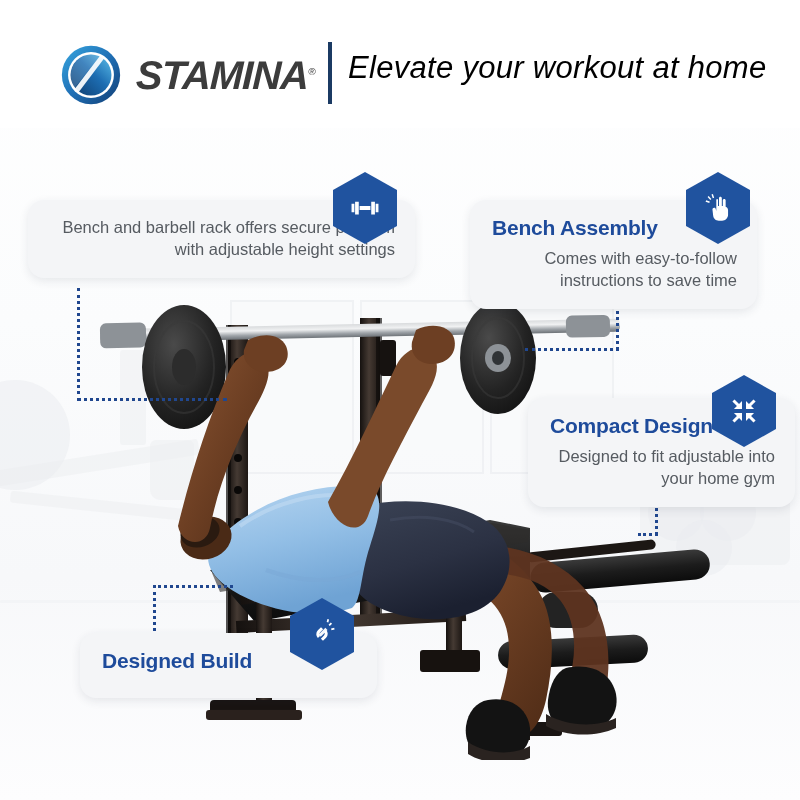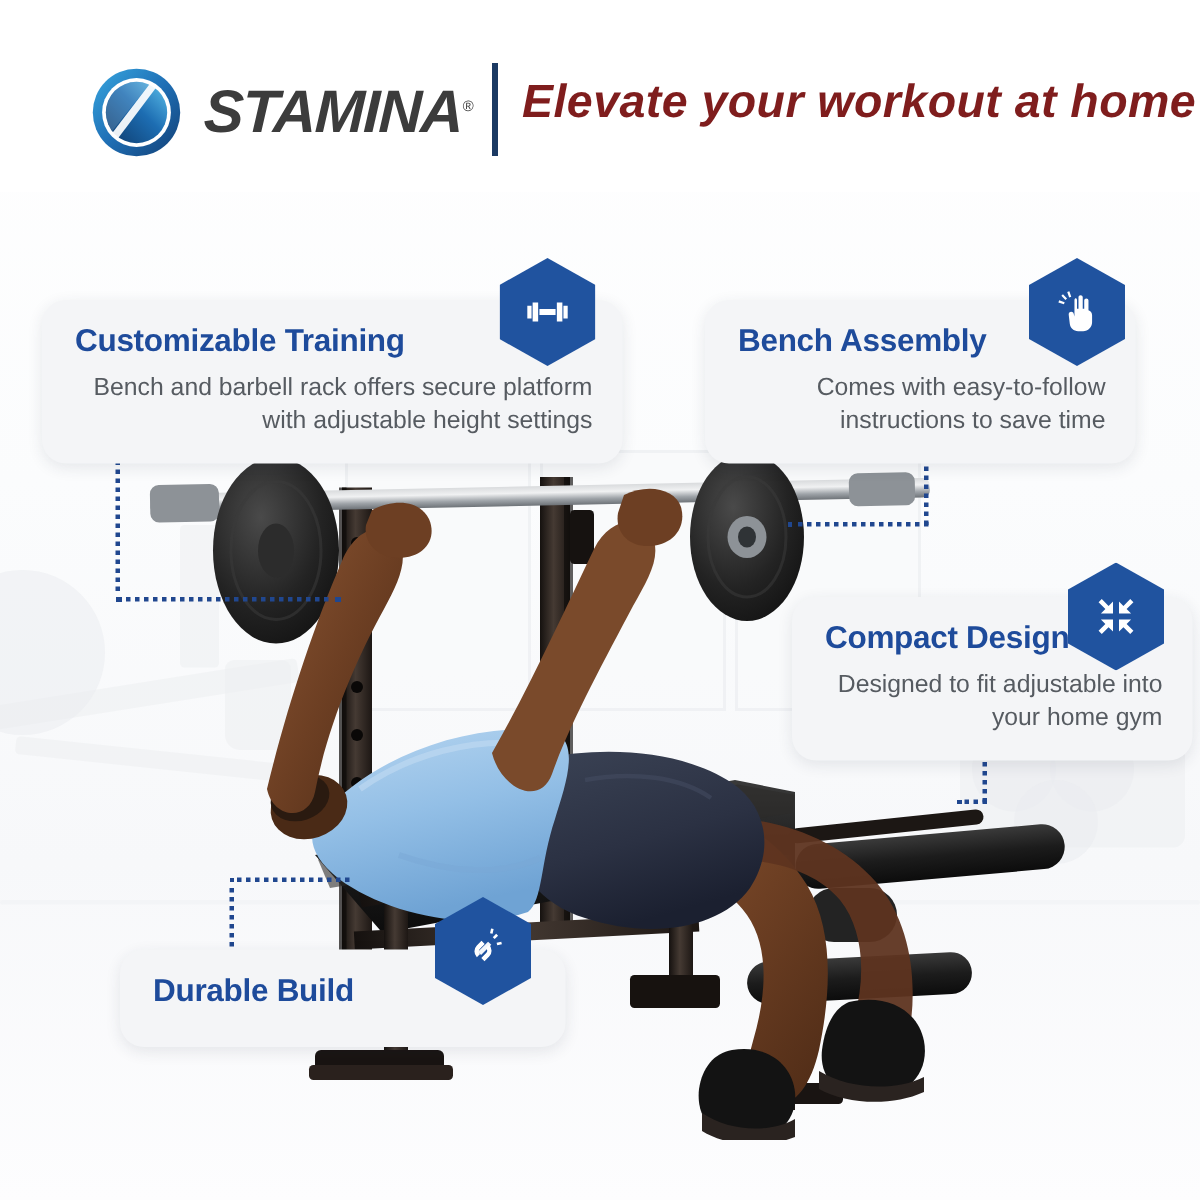--- a/index.html
+++ b/index.html
@@ -19,21 +19,21 @@
 
   
   .header{position:absolute;left:0;top:0;width:800px;height:128px;background:#ffffff;z-index:30;}
   .logo-wrap{position:absolute;left:60px;top:44px;display:flex;align-items:center;gap:14px;}
   .logo-mark{width:62px;height:62px;flex:none;}
   .logo-word{font-size:40px;font-weight:bold;font-style:italic;letter-spacing:-1px;
     color:#3c3c3c;line-height:1;transform:skewX(-2deg);position:relative;}
   .logo-tm{font-size:10px;vertical-align:super;font-style:normal;font-weight:normal;}
   .hdr-divider{position:absolute;left:328px;top:42px;width:4px;height:62px;background:#1b3a63;}
   .tagline{position:absolute;left:348px;top:50px;font-size:31px;font-style:italic;
-    color:#7f1d1d;font-weight:700;letter-spacing:.3px;white-space:nowrap;}
+    color:#000000;font-weight:400;letter-spacing:.3px;white-space:nowrap;}
 
   
   .photo{position:absolute;left:60px;top:270px;width:680px;height:490px;z-index:10;}
   
   .conn{position:absolute;z-index:18;}
   .conn i{position:absolute;display:block;}
   .dot-h{border-top:3px dotted #20478f;}
   .dot-v{border-left:3px dotted #20478f;}
 
   
@@ -250,21 +250,20 @@
   <div class="conn">
     <i class="dot-v" style="left:655px;top:495px;height:40px;"></i>
     <i class="dot-h" style="left:638px;top:533px;width:20px;"></i>
   </div>
   <div class="conn">
     <i class="dot-h" style="left:153px;top:585px;width:80px;"></i>
     <i class="dot-v" style="left:153px;top:585px;height:58px;"></i>
   </div>
 
   <div class="card" style="left:28px;top:200px;width:345px;">
-    <h3>Customizable Training</h3>
     <p>Bench and barbell rack offers secure platform with adjustable height settings</p>
   </div>
   <div class="hex" style="left:333px;top:172px;">
     <svg viewBox="0 0 24 24">
       <path d="M2.5 9h2v6h-2zM5 7.5h2.6v9H5zM8.2 10.6h7.6v2.8H8.2zM16.4 7.5H19v9h-2.6zM19.5 9h2v6h-2z"></path>
     </svg>
   </div>
 
   <div class="card" style="left:470px;top:200px;width:245px;">
     <h3>Bench Assembly</h3>
@@ -281,21 +280,21 @@
     <h3>Compact Design</h3>
     <p>Designed to fit adjustable into your home gym</p>
   </div>
   <div class="hex" style="left:712px;top:375px;">
     <svg viewBox="0 0 24 24">
       <path d="M10.6 10.6V4.9L8.5 7 5.3 3.8 3.8 5.3 7 8.5 4.9 10.6zM13.4 10.6h5.7L17 8.5l3.2-3.2-1.5-1.5L15.5 7l-2.1-2.1zM10.6 13.4H4.9L7 15.5l-3.2 3.2 1.5 1.5L8.5 17l2.1 2.1zM13.4 13.4v5.7l2.1-2.1 3.2 3.2 1.5-1.5L17 15.5l2.1-2.1z"></path>
     </svg>
   </div>
 
   <div class="card" style="left:80px;top:633px;width:255px;">
-    <h3>Durable Build</h3>
+    <h3>Designed Build</h3>
   </div>
   <div class="hex" style="left:290px;top:598px;">
     <svg viewBox="0 0 24 24">
       <path d="M9.1 14.9a3.9 3.9 0 0 1 0-5.5l2.2-2.2 1.5 1.5-2.2 2.2a1.8 1.8 0 0 0 0 2.5l-1.5 1.5z"></path>
       <path d="M14.9 9.1a3.9 3.9 0 0 1 0 5.5l-2.2 2.2-1.5-1.5 2.2-2.2a1.8 1.8 0 0 0 0-2.5l1.5-1.5z"></path>
       <path d="M9.6 12.4l4.8-4.8 1.5 1.5-4.8 4.8z" opacity=".95"></path>
       <path d="M16.6 5.5l1.6-1.6.9.9-1.6 1.6zM18.4 8.1l2.2-.5.3 1.2-2.2.5zM15.3 3.6l.5-2.2 1.2.3-.5 2.2z"></path>
     </svg>
   </div>
 

